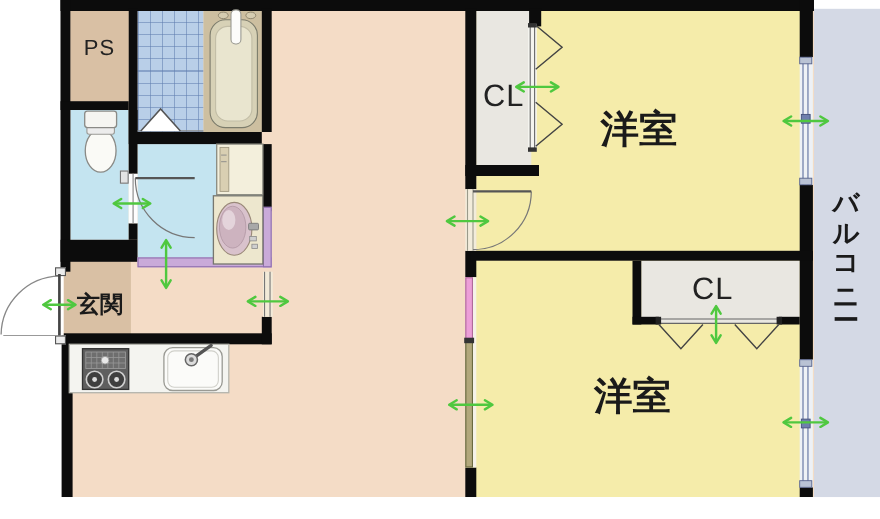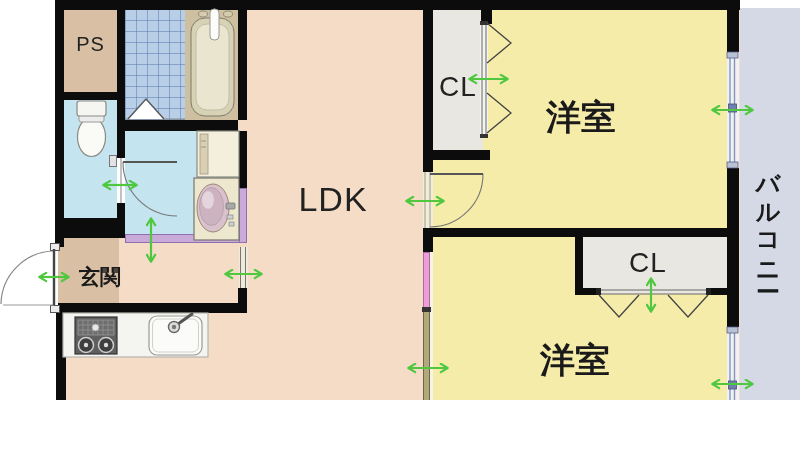--- a/index.html
+++ b/index.html
@@ -1,16 +1,16 @@
 <!DOCTYPE html>
 <html><head>
 <meta charset="utf-8">
 <style>
   html,body{margin:0;padding:0;background:#fff;}
-  #plan{position:relative;width:800px;height:400px;background:#ffffff;overflow:hidden;
+  #plan{position:relative;width:800px;height:452px;background:#ffffff;overflow:hidden;
         font-family:"Liberation Sans",sans-serif;}
   .abs{position:absolute;box-sizing:border-box;}
   .wall{position:absolute;box-sizing:border-box;}
   .lav{position:absolute;box-sizing:border-box;border:1px solid #8f6fae;}
   .lbl{position:absolute;color:#222;text-align:center;white-space:nowrap;}
   .lbl-latin{font-family:"Liberation Sans",sans-serif;letter-spacing:1px;}
   .lbl-cjk{font-family:"Liberation Serif",serif;color:#1a1a1a;font-weight:bold;}
   #tile{background-image:
      repeating-linear-gradient(0deg, rgba(95,125,175,.55) 0 1px, transparent 1px 11px),
      repeating-linear-gradient(90deg, rgba(95,125,175,.55) 0 1px, transparent 1px 11px);}
@@ -220,21 +220,20 @@
       <line marker-start="url(#ah)" marker-end="url(#ah)" x1="470" y1="79" x2="507" y2="79" stroke="#4fc83f"></line>
       <line marker-start="url(#ah)" marker-end="url(#ah)" x1="407" y1="201" x2="443" y2="201" stroke="#4fc83f"></line>
       <line marker-start="url(#ah)" marker-end="url(#ah)" x1="713" y1="110" x2="752" y2="110" stroke="#4fc83f"></line>
       <line marker-start="url(#ah)" marker-end="url(#ah)" x1="409" y1="368" x2="447" y2="368" stroke="#4fc83f"></line>
       <line marker-start="url(#ah)" marker-end="url(#ah)" x1="651" y1="279" x2="651" y2="311" stroke="#4fc83f"></line>
       <line marker-start="url(#ah)" marker-end="url(#ah)" x1="713" y1="384" x2="752" y2="384" stroke="#4fc83f"></line>
     </g>
   </svg>
 
   <div class="lbl lbl-latin" style="left:64px;top:33px;width:53px;font-size:20px;">PS</div>
-  <div class="lbl lbl-latin" style="left:283px;top:180px;width:100px;font-size:34px;">LDK</div>
   <div class="lbl lbl-latin" style="left:433px;top:71px;width:50px;font-size:28px;">CL</div>
   <div class="lbl lbl-latin" style="left:598px;top:247px;width:100px;font-size:28px;">CL</div>
   <div class="lbl lbl-cjk" style="left:521px;top:94px;width:120px;font-size:35px;">洋室</div>
   <div class="lbl lbl-cjk" style="left:515px;top:337px;width:120px;font-size:35px;">洋室</div>
-  <div class="lbl lbl-cjk" style="left:61px;top:263px;width:60px;font-size:21px;text-align:right;">玄関</div>
+  <div class="lbl lbl-cjk" style="left:61px;top:263px;width:60px;font-size:21px;">玄関</div>
   <div class="lbl lbl-cjk" id="balcony-label" style="left:752px;top:134px;height:170px;">バルコニー</div>
 
 </div>
 
 </body></html>

